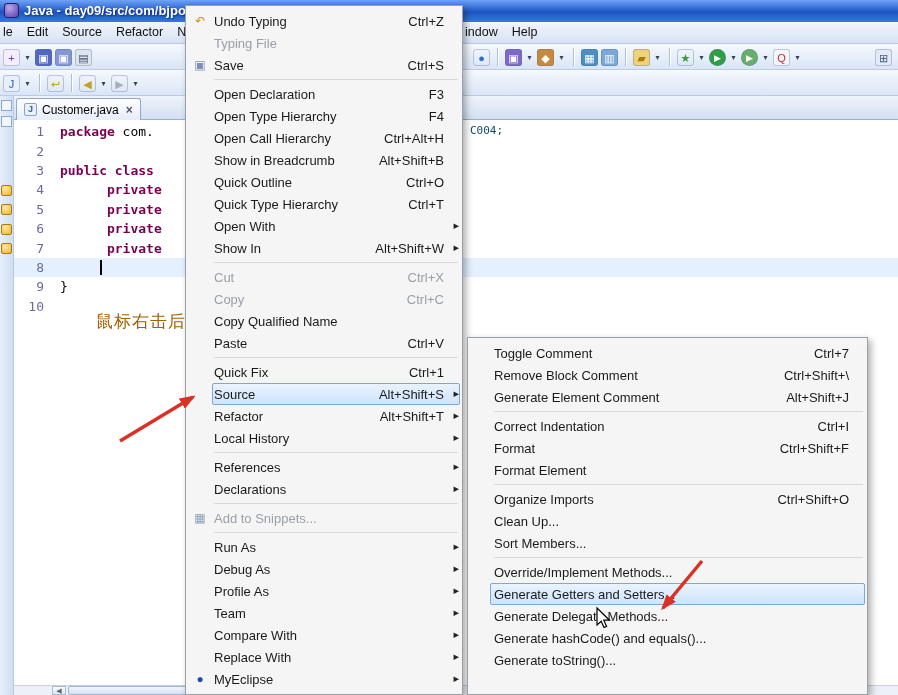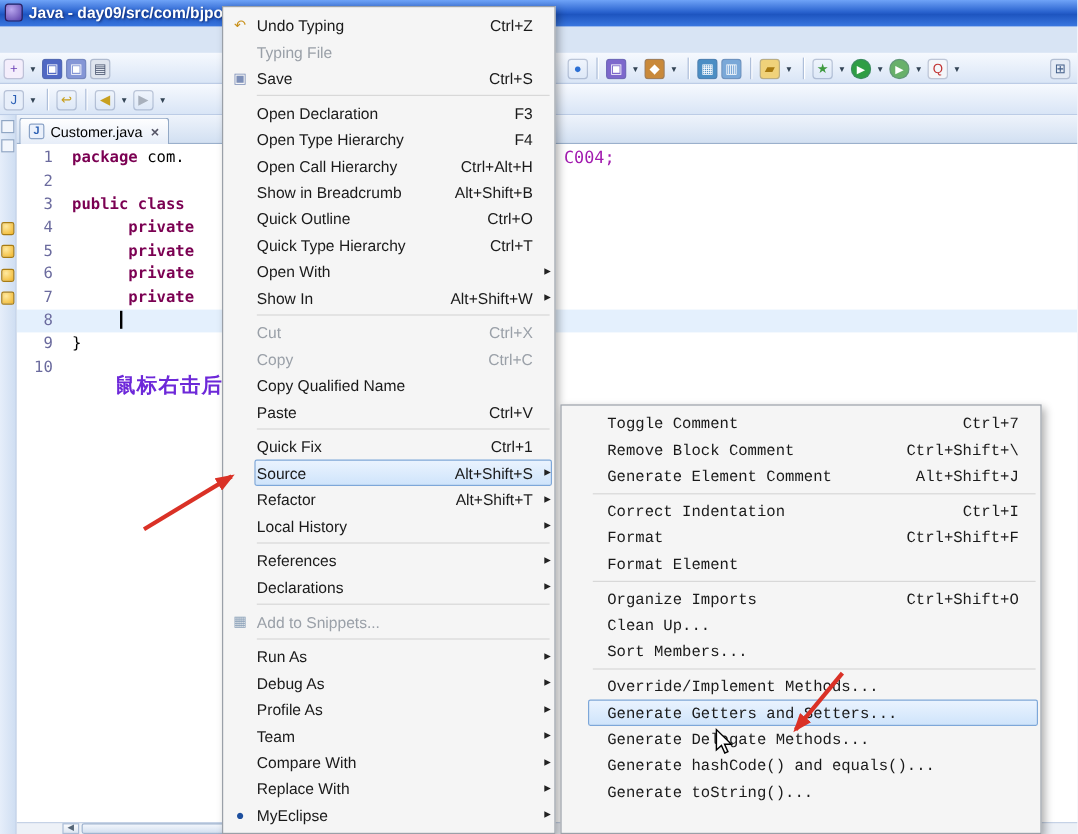--- a/index.html
+++ b/index.html
@@ -59,36 +59,36 @@
   .tab-close{color:#556;font-size:12px;font-weight:bold;padding-left:2px;}
 
   .editor-body{position:absolute;left:0;top:24px;right:0;bottom:10px;background:#fff;overflow:hidden;}
   #code-lines{position:absolute;left:0;top:2px;right:0;}
   .code-row{display:flex;height:19.4px;align-items:center;font-family:"DejaVu Sans Mono",monospace;font-size:13px;}
   .code-row.current{background:#e4f0fd;}
   .lnum{width:30px;text-align:right;padding-right:8px;color:#6b6b9e;flex:0 0 auto;}
   .lcode{white-space:pre;flex:1;padding-left:8px;color:#000;}
   .kw{color:#7b0052;font-weight:bold;}
   .caret{display:inline-block;width:2px;height:15px;background:#000;margin-left:40px;vertical-align:-3px;}
-  .fragment{position:absolute;left:456px;top:4px;font-family:"DejaVu Sans Mono",monospace;font-size:14px;color:#a21caf;}
-  .annotation{position:absolute;left:82px;top:190px;color:#6d28d9;font-weight:bold;font-size:17px;letter-spacing:1px;}
+  .fragment{position:absolute;left:456px;top:4px;font-family:"DejaVu Sans Mono",monospace;font-size:11px;color:#0c4a6e;}
+  .annotation{position:absolute;left:82px;top:190px;color:#a16207;font-weight:normal;font-size:17px;letter-spacing:1px;}
 
   .hscroll{position:absolute;left:0;right:0;bottom:0;height:10px;background:#edf1f7;border-top:1px solid #c5d2e6;box-sizing:border-box;}
   .hs-btn{position:absolute;left:38px;top:0;width:14px;height:9px;text-align:center;font-size:7px;color:#567;
           background:linear-gradient(#fbfcfe,#dde6f2);border:1px solid #aabcd6;box-sizing:border-box;line-height:8px;}
   .hs-thumb{position:absolute;left:54px;top:0;width:380px;height:9px;border-radius:2px;
             background:linear-gradient(#f2f6fc,#d4e0f0);border:1px solid #9fb4d0;box-sizing:border-box;}
 
   
   .menu{position:absolute;background:#f5f5f5;border:1px solid #9aa0a8;box-shadow:3px 3px 7px rgba(0,0,0,.32);
         padding:4px 0;box-sizing:border-box;font-size:13px;color:#1a1a1a;overflow:hidden;}
   #context-menu{left:185px;top:5px;width:278px;height:690px;z-index:30;}
   #source-submenu{left:467px;top:337px;width:401px;height:358px;z-index:35;}
   .menu-item{position:relative;height:22px;display:flex;align-items:center;padding:0 4px 0 28px;}
-  #source-submenu .menu-item{padding-left:38px;font-family:Liberation Mono, monospace;}
+  #source-submenu .menu-item{padding-left:26px;}
   .mi-icon{position:absolute;left:5px;width:18px;text-align:center;font-size:12px;z-index:1;}
   .mi-label{position:relative;z-index:1;white-space:nowrap;}
   .mi-shortcut{position:relative;z-index:1;margin-left:auto;padding-right:14px;white-space:nowrap;}
   .mi-arrow{position:absolute;right:3px;top:4px;font-size:11px;color:#222;z-index:1;}
   .menu-item.disabled .mi-label,.menu-item.disabled .mi-shortcut{color:#9aa0a8;}
   .menu-item.highlighted::before{content:"";position:absolute;left:26px;right:2px;top:0;bottom:0;
         background:linear-gradient(#eaf3fe,#cfe4fb);border:1px solid #7da7d9;border-radius:2px;box-sizing:border-box;}
   #source-submenu .menu-item.highlighted::before{left:22px;}
   .menu-sep{height:1px;background:#d8d8d8;margin:3px 4px 3px 28px;}
   #source-submenu .menu-sep{margin-left:26px;}
@@ -98,20 +98,24 @@
 </head>
 <body>
 
 <div id="page">
 
   <div class="titlebar">
     <span class="window-icon"></span>
     <span class="title-text" id="title-left">Java - day09/src/com/bjpowe</span>
   </div>
 
+  <div class="menubar">
+    <span id="menubar-left"><span class="mb-item">le</span><span class="mb-item">Edit</span><span class="mb-item">Source</span><span class="mb-item">Refactor</span><span class="mb-item">N</span></span>
+    <span id="menubar-right"><span class="mb-item">indow</span><span class="mb-item">Help</span></span>
+  </div>
 
   <div class="toolbar" id="toolbar1">
     <div class="tb-row" id="toolbar1-left">
         <span class="tb-icon" style="background: rgb(244, 238, 252); color: rgb(106, 63, 181);">+</span>
         <span class="tb-icon dd">▾</span>
         <span class="tb-icon" style="background: rgb(80, 104, 196); color: rgb(255, 255, 255);">▣</span>
         <span class="tb-icon" style="background: rgb(132, 150, 214); color: rgb(255, 255, 255);">▣</span>
         <span class="tb-icon" style="background: rgb(223, 229, 238); color: rgb(68, 80, 106);">▤</span>
       </div>
     <div class="tb-row" id="toolbar1-right">

